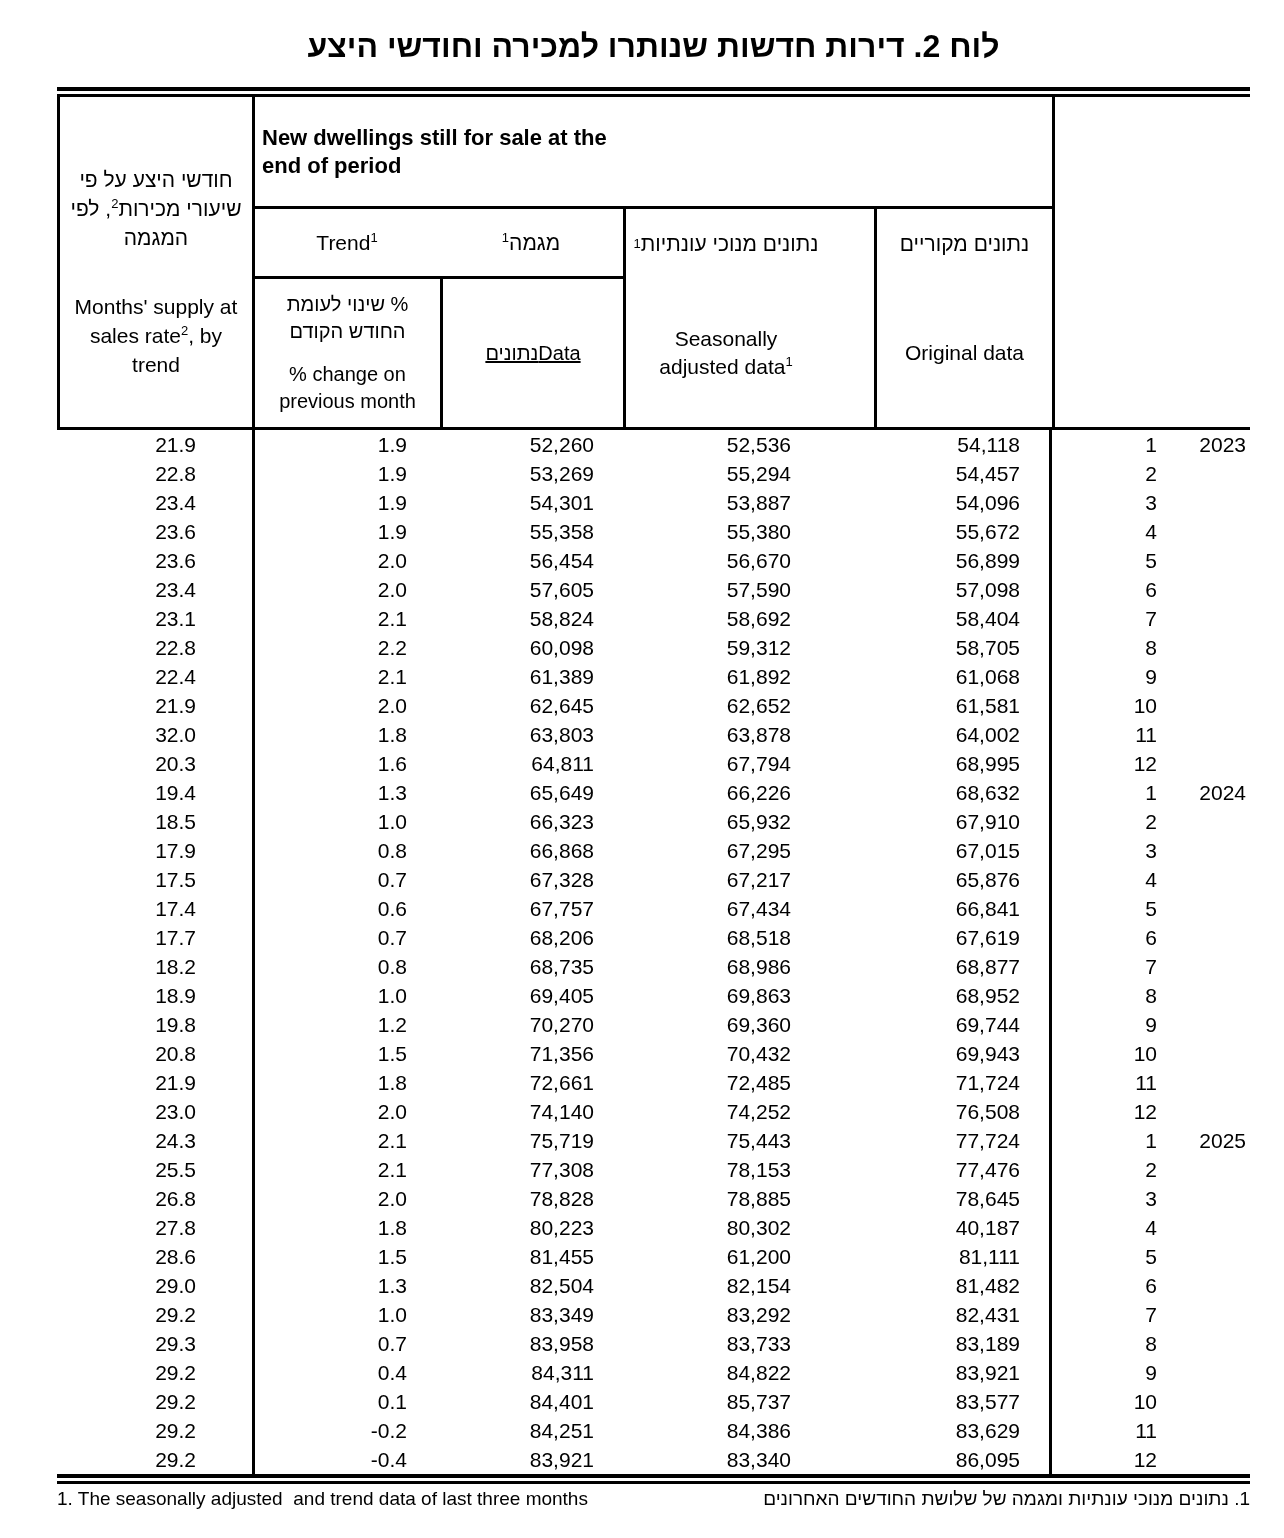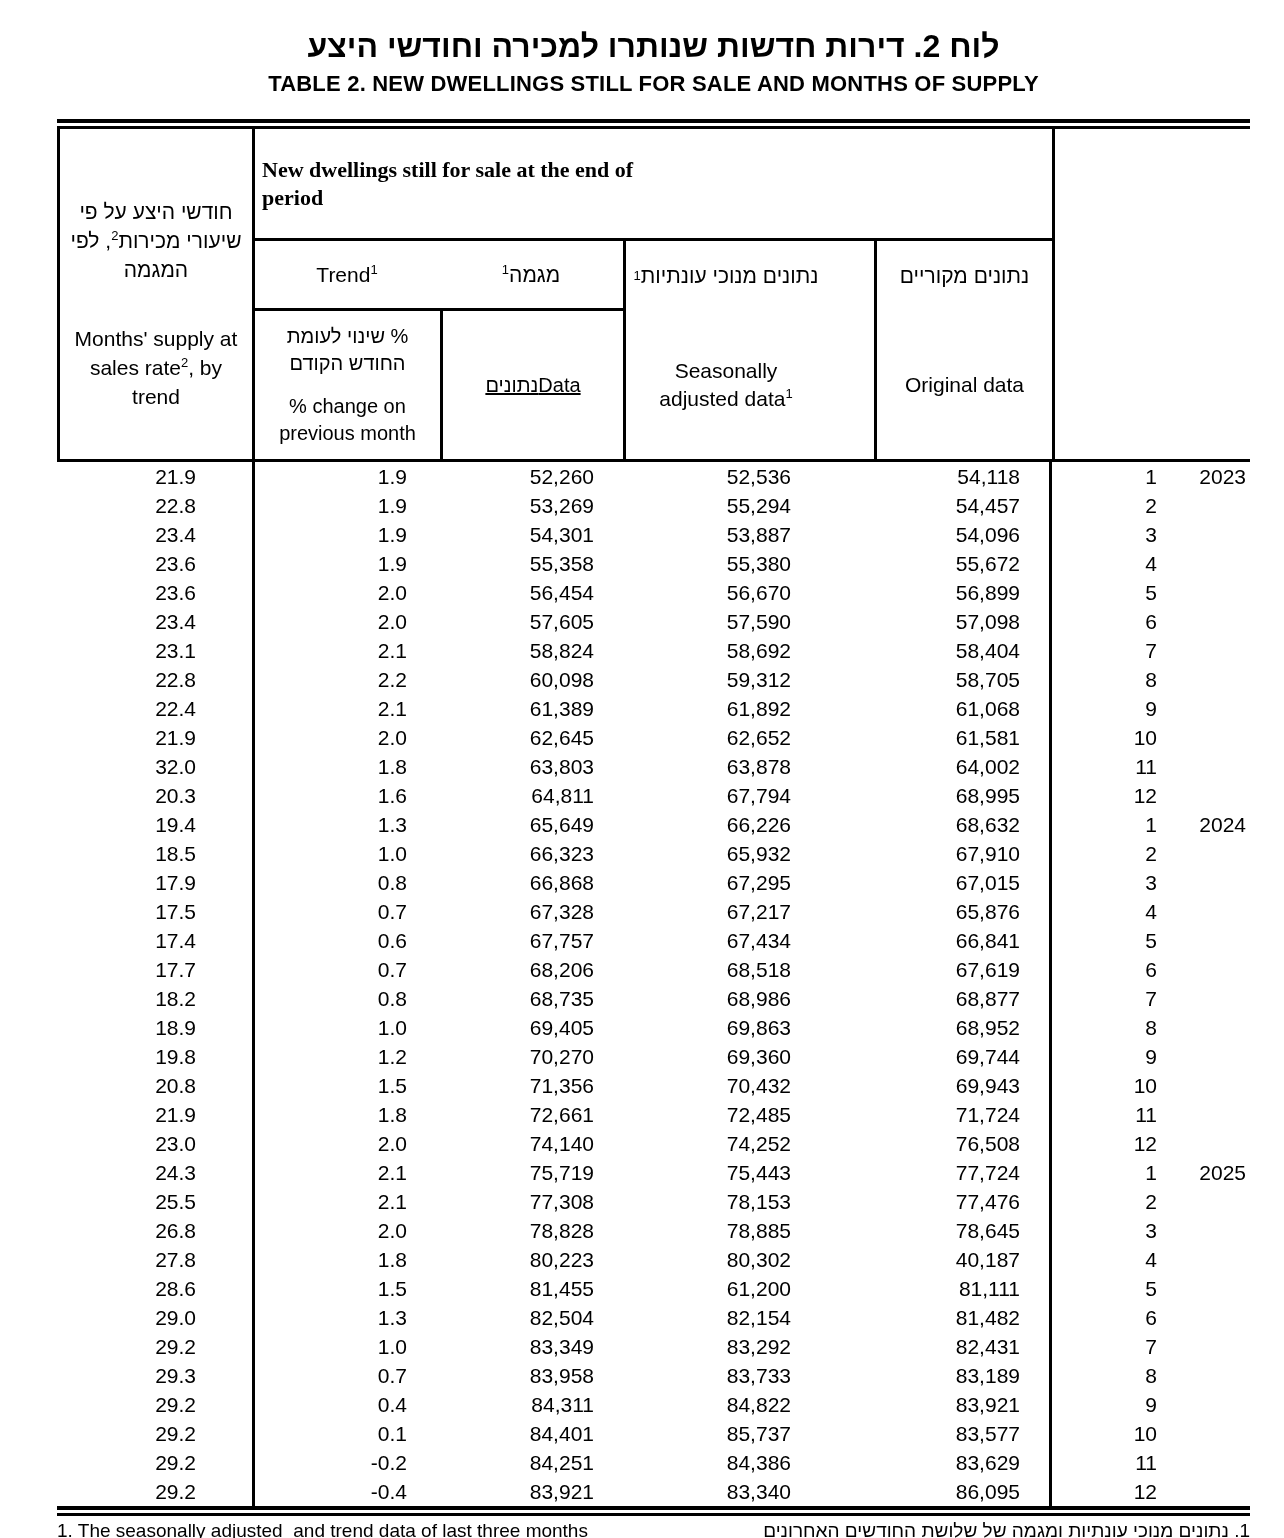--- a/index.html
+++ b/index.html
@@ -25,21 +25,21 @@
   .hdr {
     display:grid;
     grid-template-columns:198px 185px 183px 203px 226px 198px;
     grid-template-rows:112px 70px 148px;
     border-bottom:3px solid #000;
   }
   .c-left { grid-area:1/1/4/2; border-left:3px solid #000; border-right:3px solid #000;
             display:flex; flex-direction:column; align-items:center; padding-top:20px;justify-content:center; }
   .c-left .he { direction:rtl; text-align:center; font-size:21px; line-height:29px; width:182px; }
   .c-left .en { text-align:center; font-size:21px; line-height:29px; width:180px; margin-top:40px; }
-  .c-grouptitle { grid-area:1/2/2/6; border-bottom:3px solid #000; display:flex; align-items:center;font-family:Liberation Serif, serif; }
+  .c-grouptitle { grid-area:1/2/2/6; border-bottom:3px solid #000; display:flex; align-items:center; }
   .c-grouptitle .gt-en { width:380px; padding-left:7px; font-weight:bold; font-size:22px; line-height:28px; }
   .c-grouptitle .gt-he { flex:1; text-align:center; direction:rtl; font-weight:bold; font-size:22px; }
   .c-corner { grid-area:1/6/4/7; border-left:3px solid #000; }
   .c-trend { grid-area:2/2/3/4; border-bottom:3px solid #000; display:flex; align-items:center; }
   .c-trend .half { flex:1; text-align:center; font-size:21px; }
   .c-pct { grid-area:3/2/4/3; display:flex; flex-direction:column; justify-content:center;
            align-items:center; text-align:center; }
   .c-pct .he { direction:rtl; font-size:20px; line-height:27px; width:170px; }
   .c-pct .en { font-size:20px; line-height:27px; width:150px; margin-top:16px; }
   .c-data { grid-area:3/3/4/4; border-left:3px solid #000; display:flex; flex-direction:row;
@@ -73,21 +73,20 @@
                display:flex; justify-content:space-between; align-items:baseline; }
   .fn-en { font-size:19px; white-space:pre-wrap; }
   .fn-he { font-size:19px; direction:rtl; }
 </style>
 </head>
 <body>
 
 <div class="page">
 
   <div class="title-he">לוח 2. דירות חדשות שנותרו למכירה וחודשי היצע</div>
-  <div class="title-en">TABLE 2. NEW DWELLINGS STILL FOR SALE AND MONTHS OF SUPPLY</div>
 
   <div class="tablewrap">
 
     <div class="dbl-line"></div>
 
     <div class="hdr">
 
       <div class="c-left">
         <div class="he"><span>חודשי היצע על פי שיעורי מכירות</span><sup>2</sup><span>, לפי המגמה</span></div>
         <div class="en"><span>Months' supply at sales rate</span><sup>2</sup><span>, by trend</span></div>

